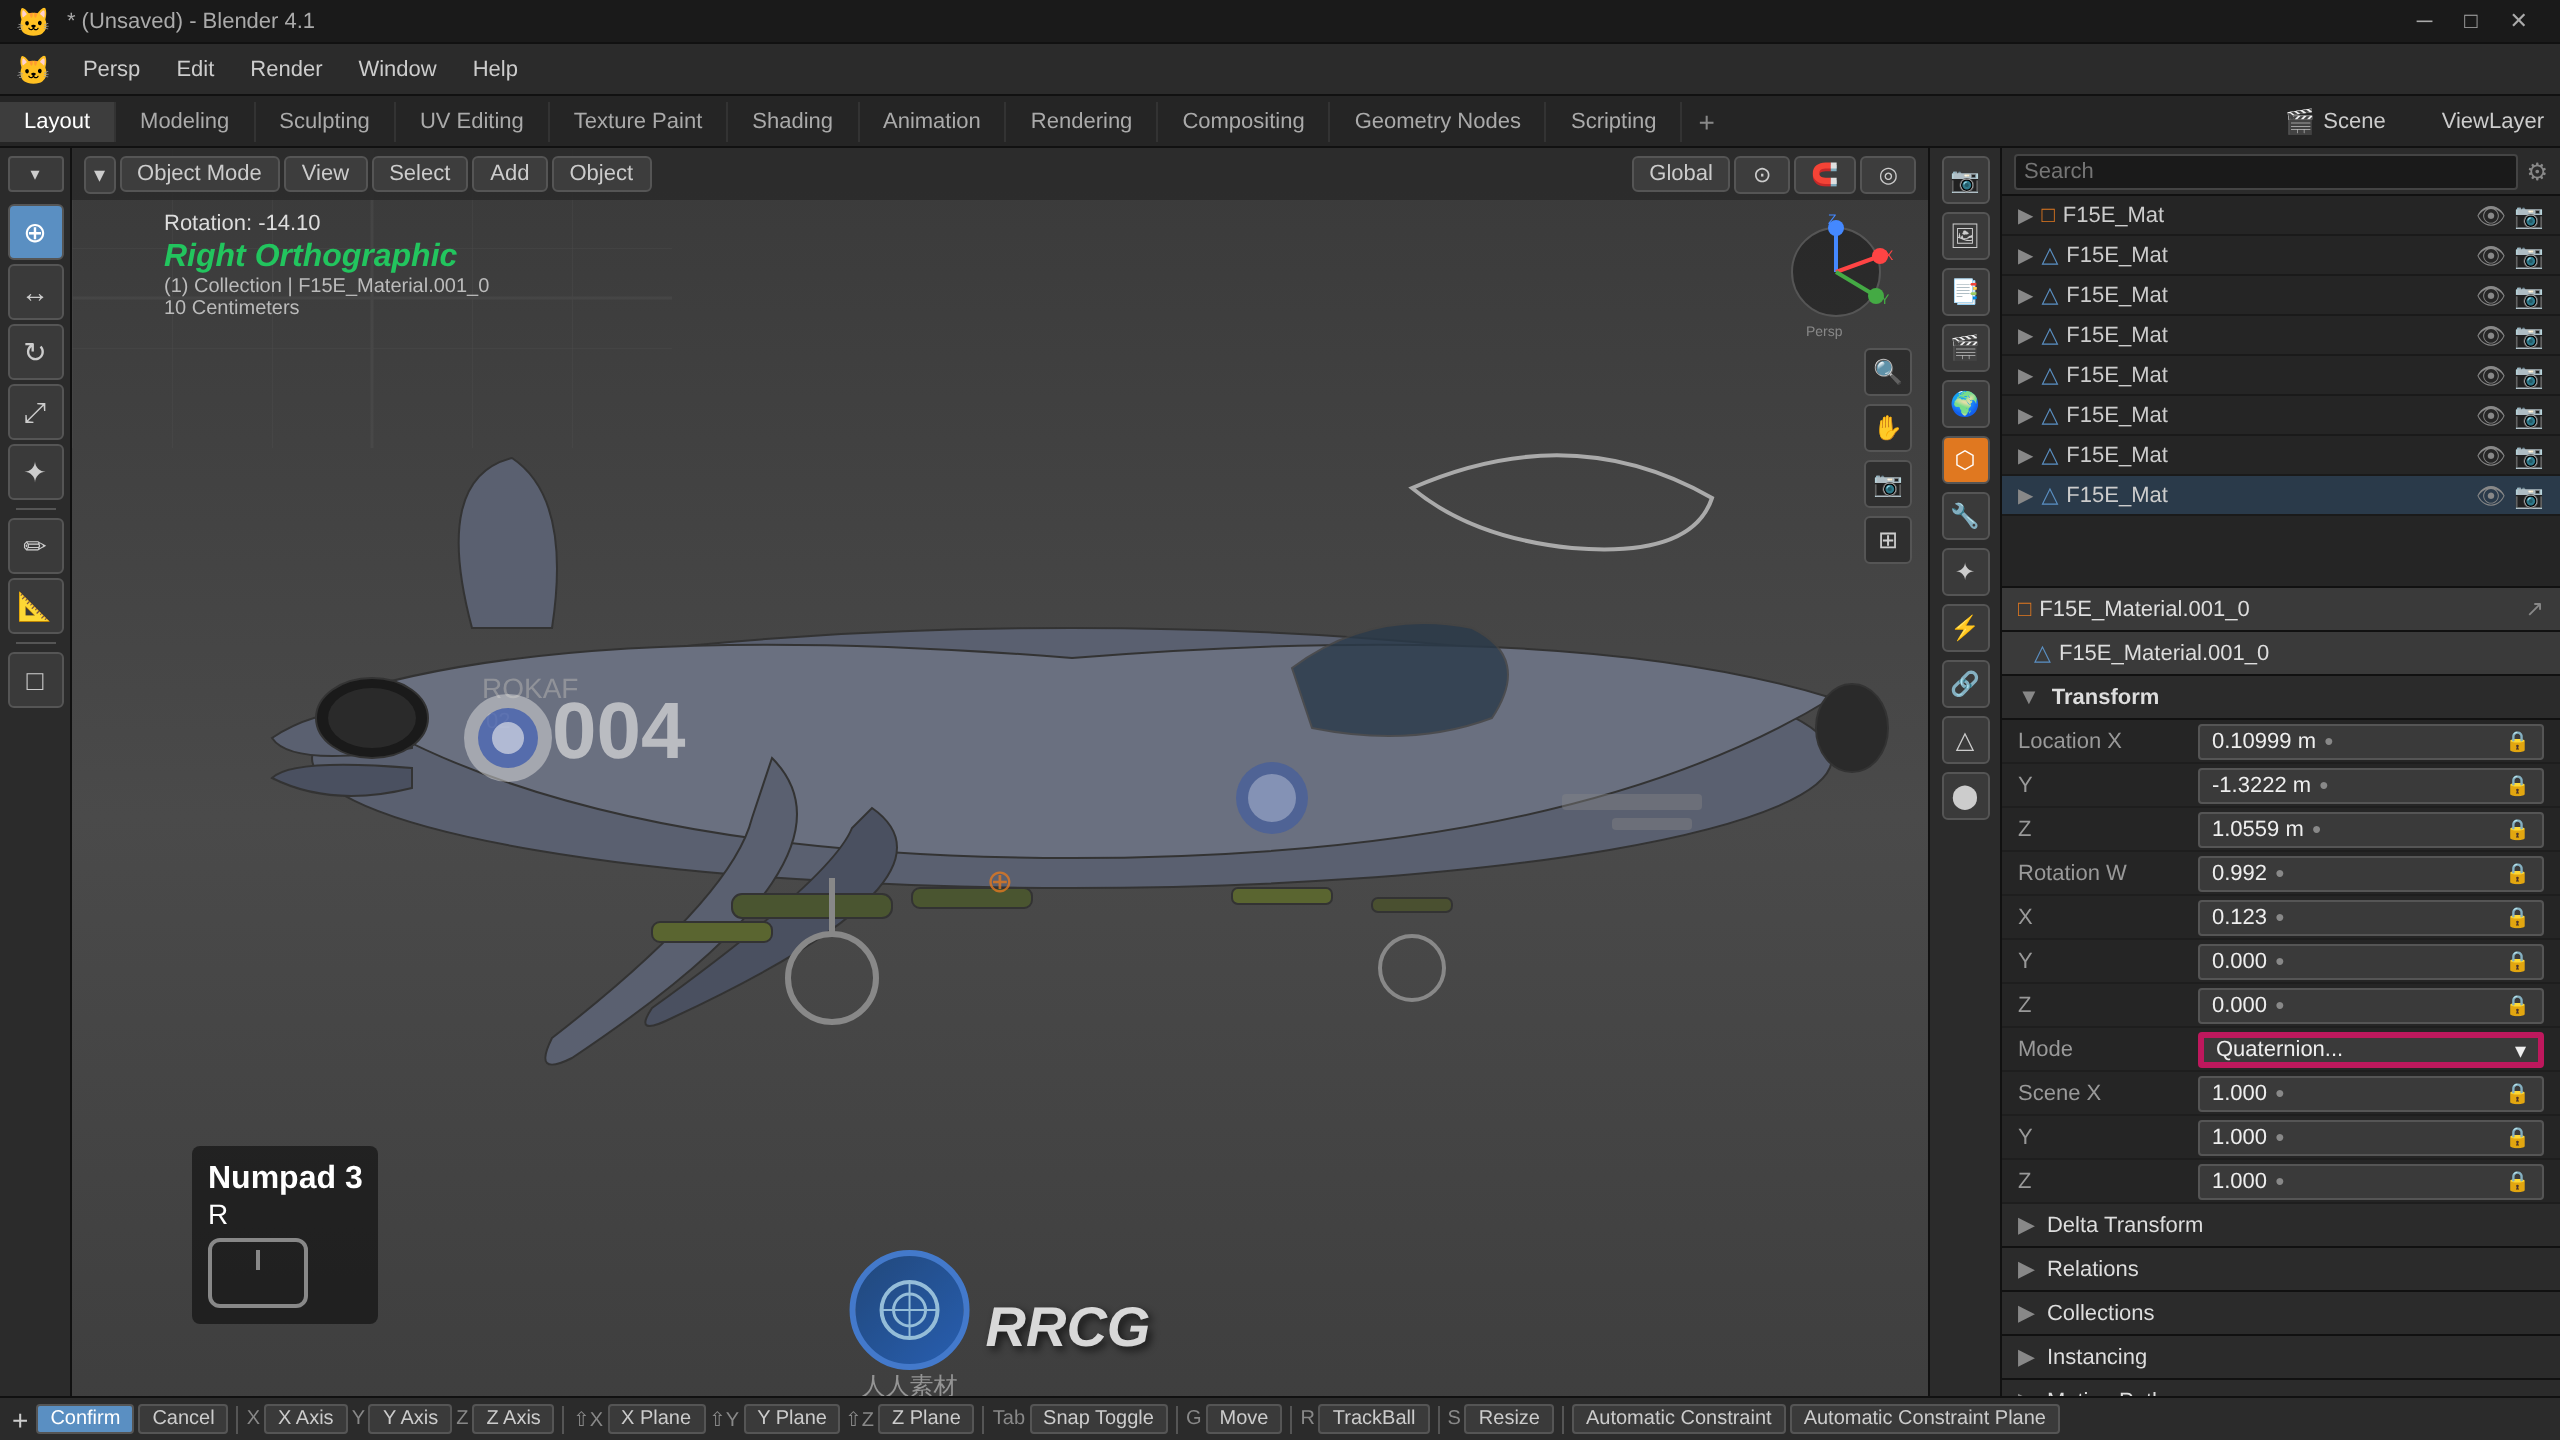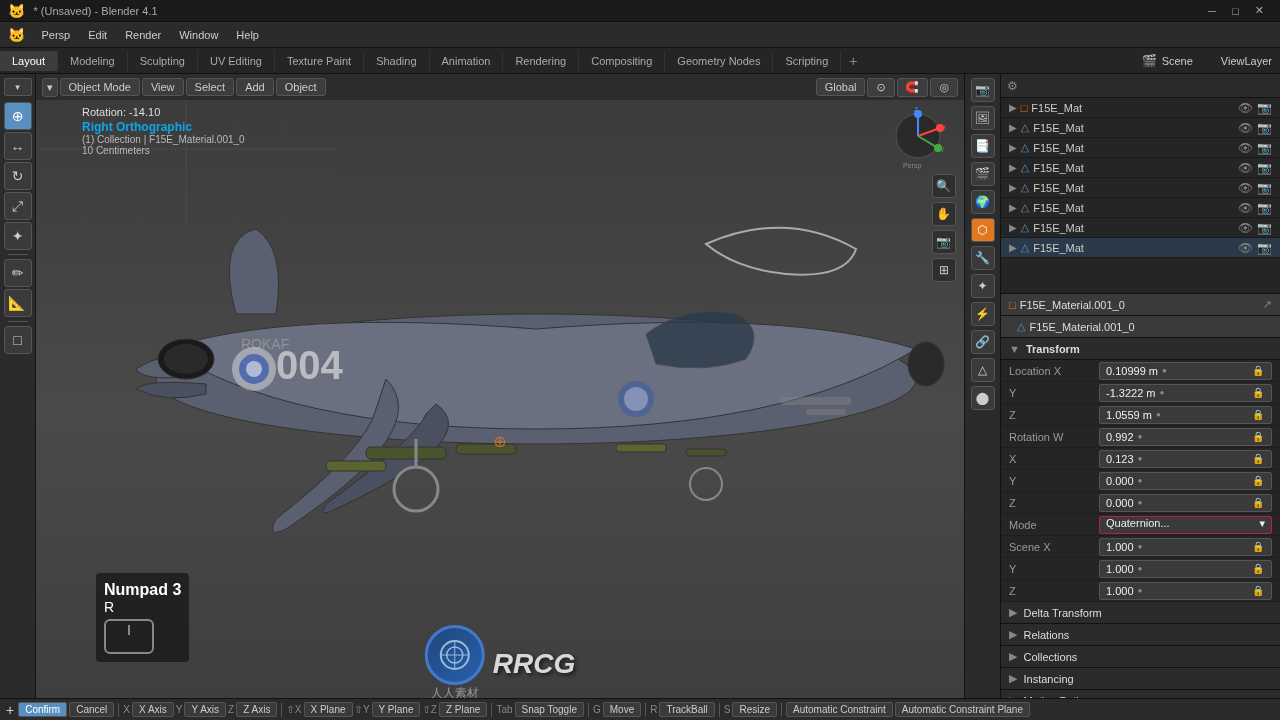--- a/index.html
+++ b/index.html
@@ -151,21 +151,21 @@
 
     
     #view-info {
       position: absolute;
       top: 32px;
       left: 46px;
       font-size: 11px;
       color: #ddd;
       pointer-events: none;
     }
-    #view-info .view-label { font-size: 12px; font-weight: bold; color: #0ea5e9; }
+    #view-info .view-label { font-size: 16px; font-weight: bold; color: #22c55e; font-style: italic; }
 
     
     #rotation-display {
       position: absolute;
       top: 8px;
       left: 46px;
       font-size: 11px;
       color: #ddd;
     }
 
@@ -343,21 +343,21 @@
       font-size: 11px;
       color: #ddd;
       border-bottom: 1px solid #111;
       gap: 4px;
     }
 
     .dropdown-field {
       flex: 1;
       height: 18px;
       background: #3a3a3a;
-      border: 1px solid #be185d;
+      border: 3px solid #be185d;
       border-radius: 2px;
       padding: 0 6px;
       font-size: 11px;
       color: #eee;
       display: flex;
       align-items: flex-start;
       justify-content: space-between;
       cursor: pointer;
     }
 
@@ -684,20 +684,21 @@
     <div class="props-icon">⚡</div>
     <div class="props-icon">🔗</div>
     <div class="props-icon">△</div>
     <div class="props-icon">⬤</div>
   </div>
 
   <div id="properties-panel">
 
     <div id="outliner">
       <div id="outliner-header">
+        <input class="outliner-search" placeholder="Search" style="">
         <span style="font-size:12px;cursor:pointer;color:#888;">⚙</span>
       </div>
       <div class="outliner-row">
         <span style="color:#888;font-size:10px;">▶</span>
         <span style="color:#e07820;font-size:11px;">□</span>
         <span class="row-name">F15E_Mat</span>
         <span class="eye-icon">👁</span>
         <span class="eye-icon">📷</span>
       </div>
       <div class="outliner-row">

